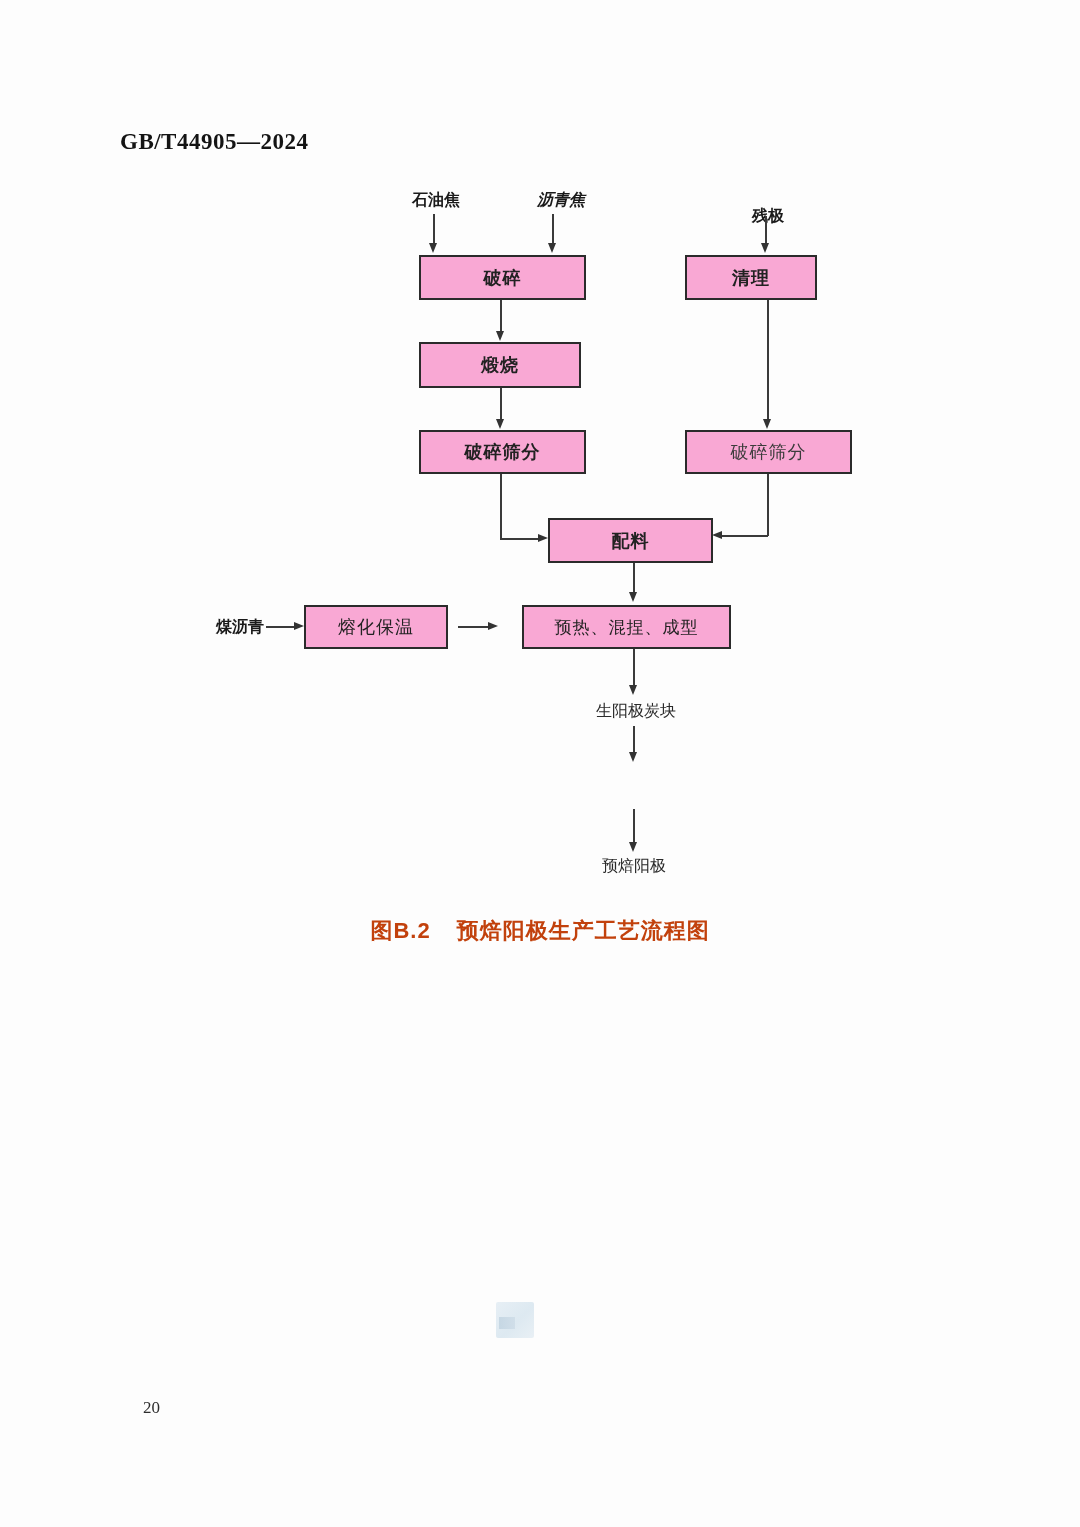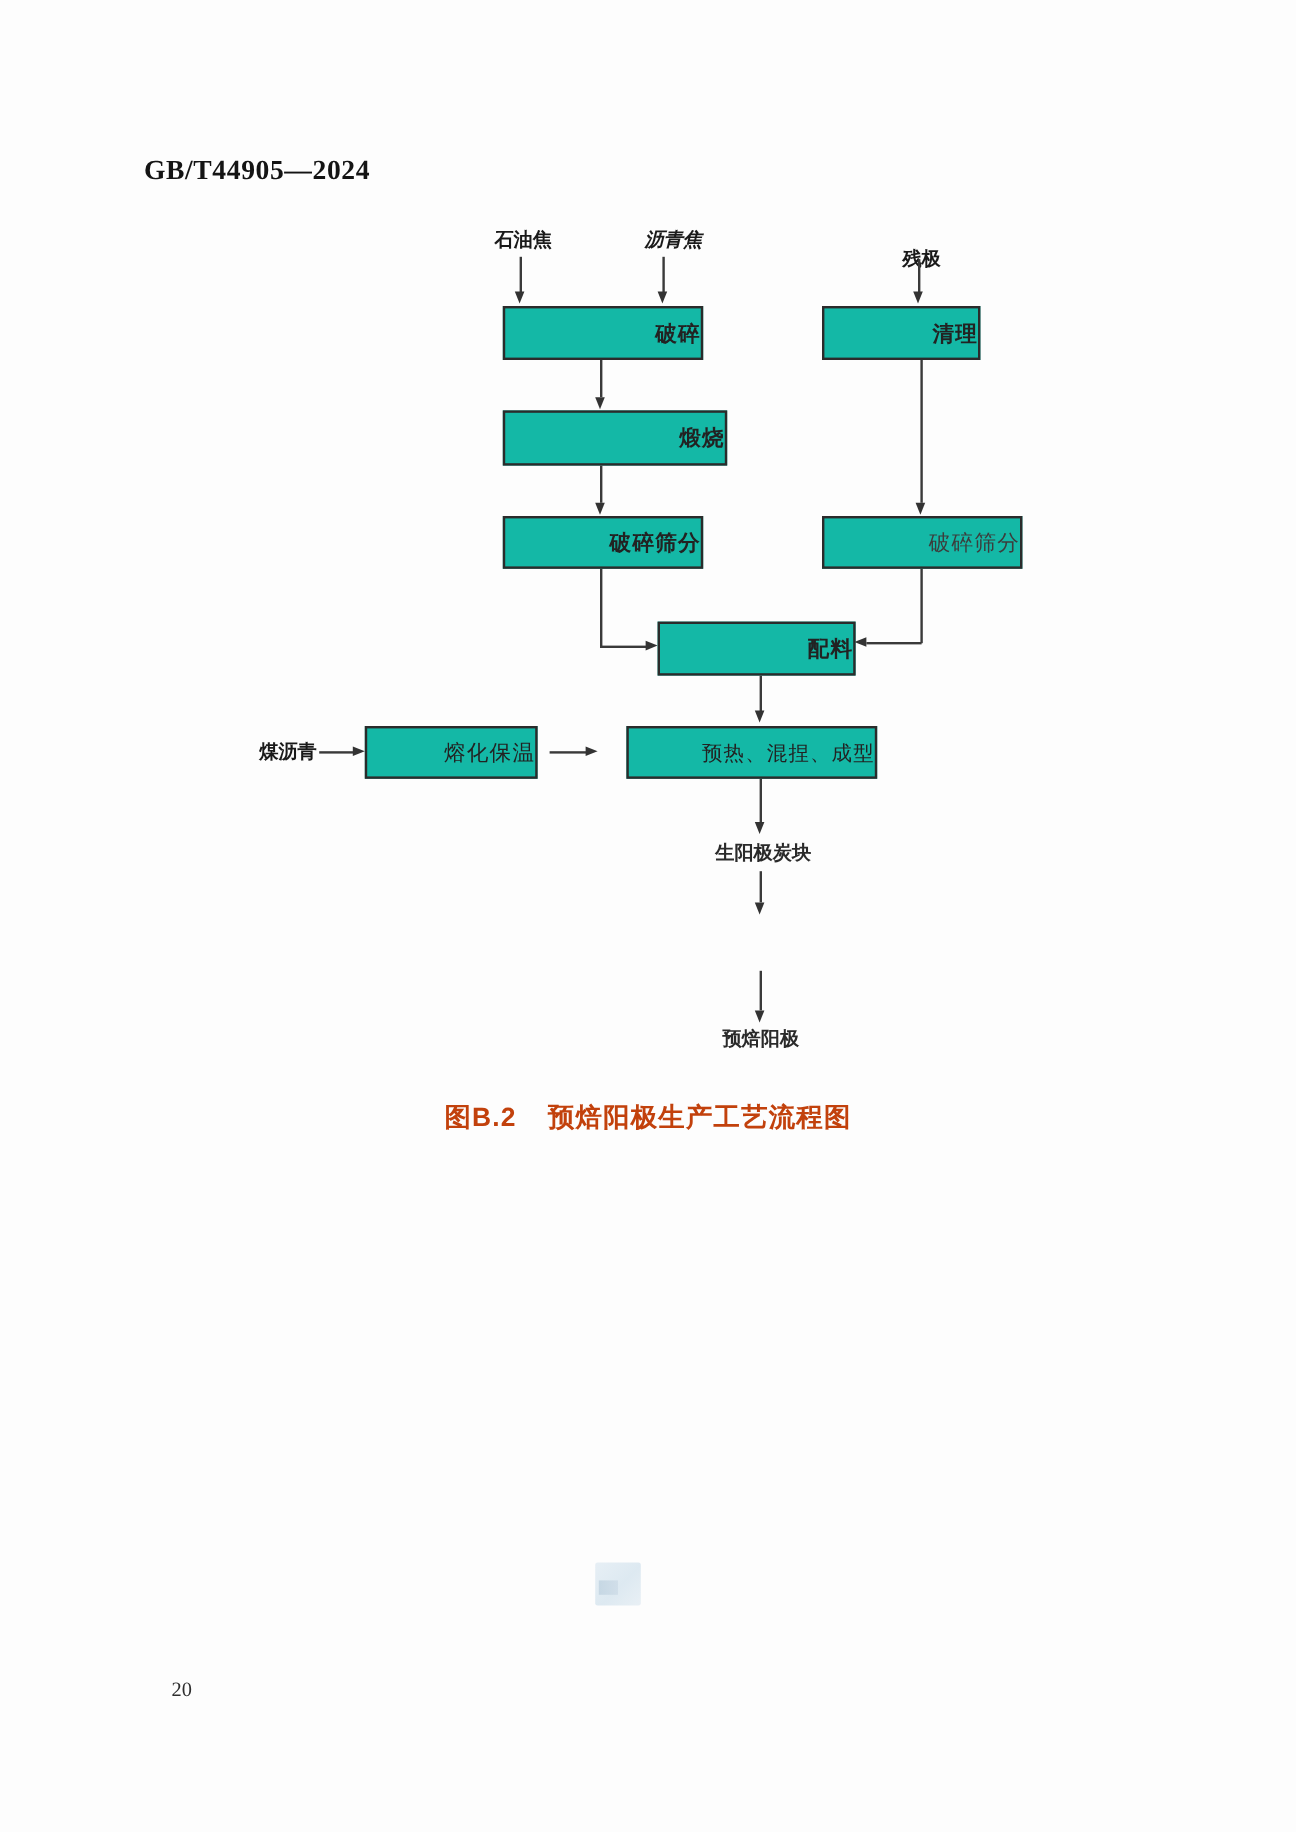--- a/index.html
+++ b/index.html
@@ -25,32 +25,32 @@
     transform: translateX(-50%);
     font-size: 16px;
     font-weight: 700;
     color: #1a1a1a;
     white-space: nowrap;
   }
   .mid-label {
     position: absolute;
     transform: translateX(-50%);
     font-size: 16px;
-    font-weight: 700;
+    font-weight: 400;
     color: #2a2a2a;
     white-space: nowrap;
   }
   .fbox {
     position: absolute;
     border: 2px solid #2b2b2b;
-    background: #14b8a6;
+    background: #f9a8d4;
     box-sizing: border-box;
     display: flex;
     align-items: center;
-    justify-content: flex-end;
+    justify-content: center;
     font-size: 18px;
     font-weight: 600;
     color: #222222;
     letter-spacing: 1px;
     white-space: nowrap;
   }
   .line-v { position: absolute; width: 1.5px; background: #3a3a3a; }
   .line-h { position: absolute; height: 1.5px; background: #3a3a3a; }
   .head-down {
     position: absolute; width: 0; height: 0;
@@ -125,21 +125,21 @@
 
   <div class="line-v" style="left:765px; top:216px; height:28px;"></div>
   <div class="head-down" style="left:761px; top:243px;"></div>
 
   <div class="fbox" style="left:419px; top:255px; width:167px; height:45px;">
     <span>破碎</span>
   </div>
   <div class="fbox" style="left:685px; top:255px; width:132px; height:45px;">
     <span>清理</span>
   </div>
-  <div class="fbox" style="left:419px; top:342px; width:187px; height:46px;">
+  <div class="fbox" style="left:419px; top:342px; width:162px; height:46px;">
     <span>煅烧</span>
   </div>
   <div class="fbox" style="left:419px; top:430px; width:167px; height:44px;">
     <span>破碎筛分</span>
   </div>
   <div class="fbox" style="left:685px; top:430px; width:167px; height:44px; font-weight:500; color:#3c3c3c;">
     <span>破碎筛分</span>
   </div>
   <div class="fbox" style="left:548px; top:518px; width:165px; height:45px;">
     <span>配料</span>

